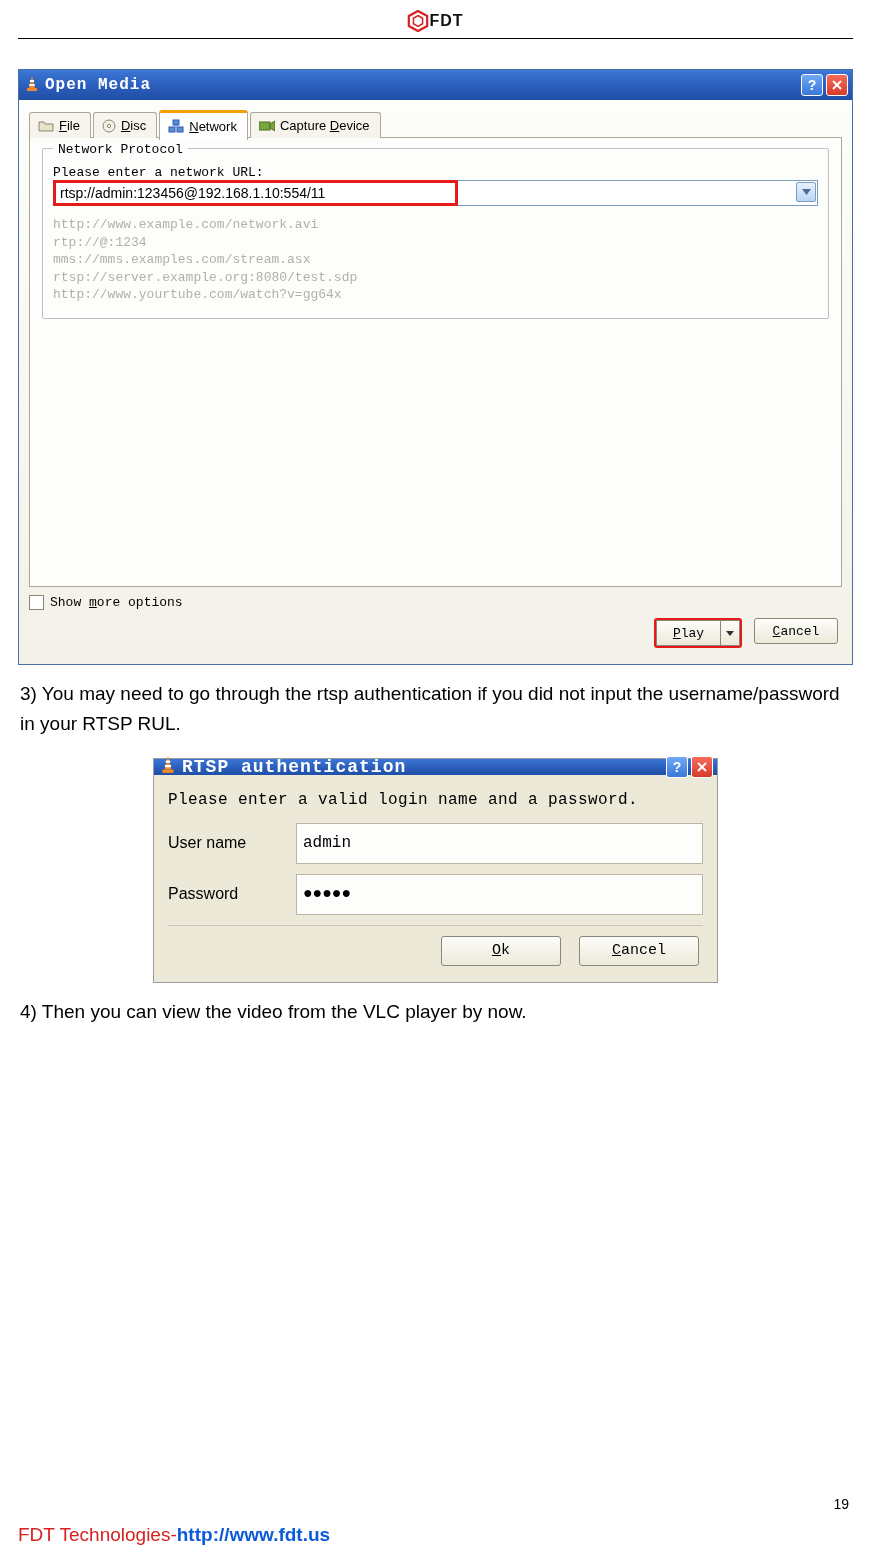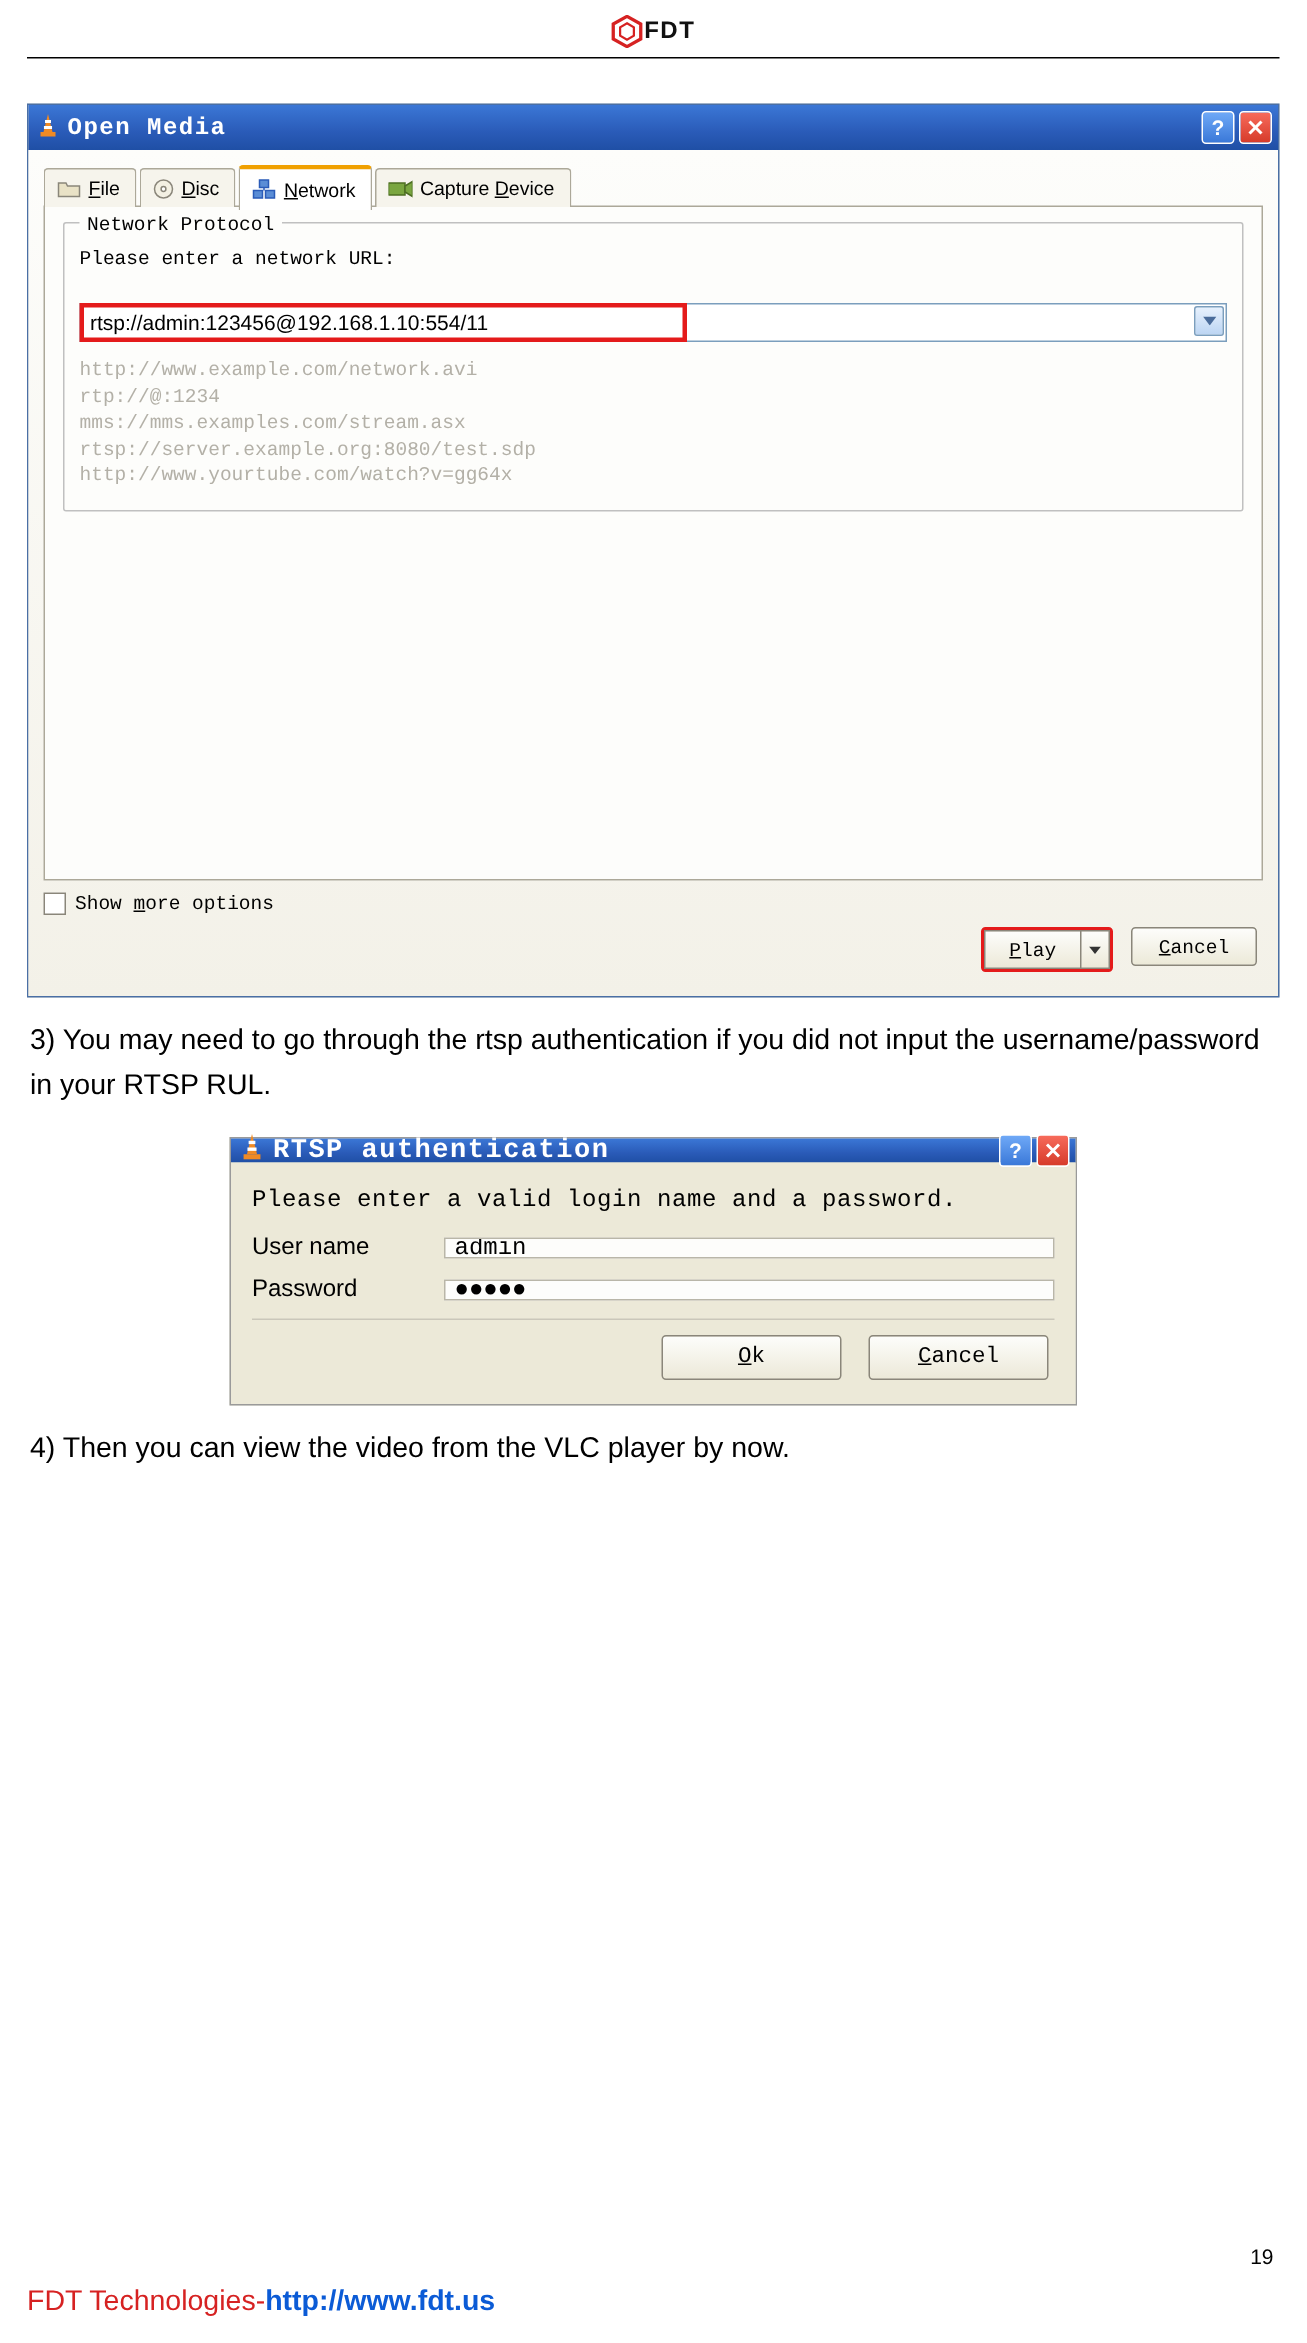--- a/index.html
+++ b/index.html
@@ -118,21 +118,21 @@
     padding: 0 5px;
     background: #fdfdfb;
     position: relative;
     top: -16px;
     left: 0px;
     display: inline-block;
   }
   .prompt {
     font-family: "Courier New", monospace;
     font-size: 13px;
-    margin-bottom: 22px;
+    margin-bottom: 0;
     margin-top: -8px;
   }
   .url-row { position: relative; }
   .url-highlight {
     border: 3px solid #e41b1b;
     position: absolute;
     left: 0; top: 0;
     height: 26px;
     width: 405px;
     pointer-events: none;
@@ -245,21 +245,21 @@
     align-items: center;
     margin-bottom: 10px;
   }
   .form-label {
     width: 128px;
     font-family: Liberation Sans, sans-serif;
     font-size: 16px;
   }
   .form-input {
     flex: 1;
-    height: 14px;
+    height: 41px;
     border: 1px solid #b9b6a8;
     background: #fdfdfb;
     padding: 2px 6px;
     font-family: "Courier New", monospace;
     font-size: 16px;
   }
   .hr {
     border: none;
     border-top: 1px solid #cac7ba;
     margin: 8px 0 10px;

